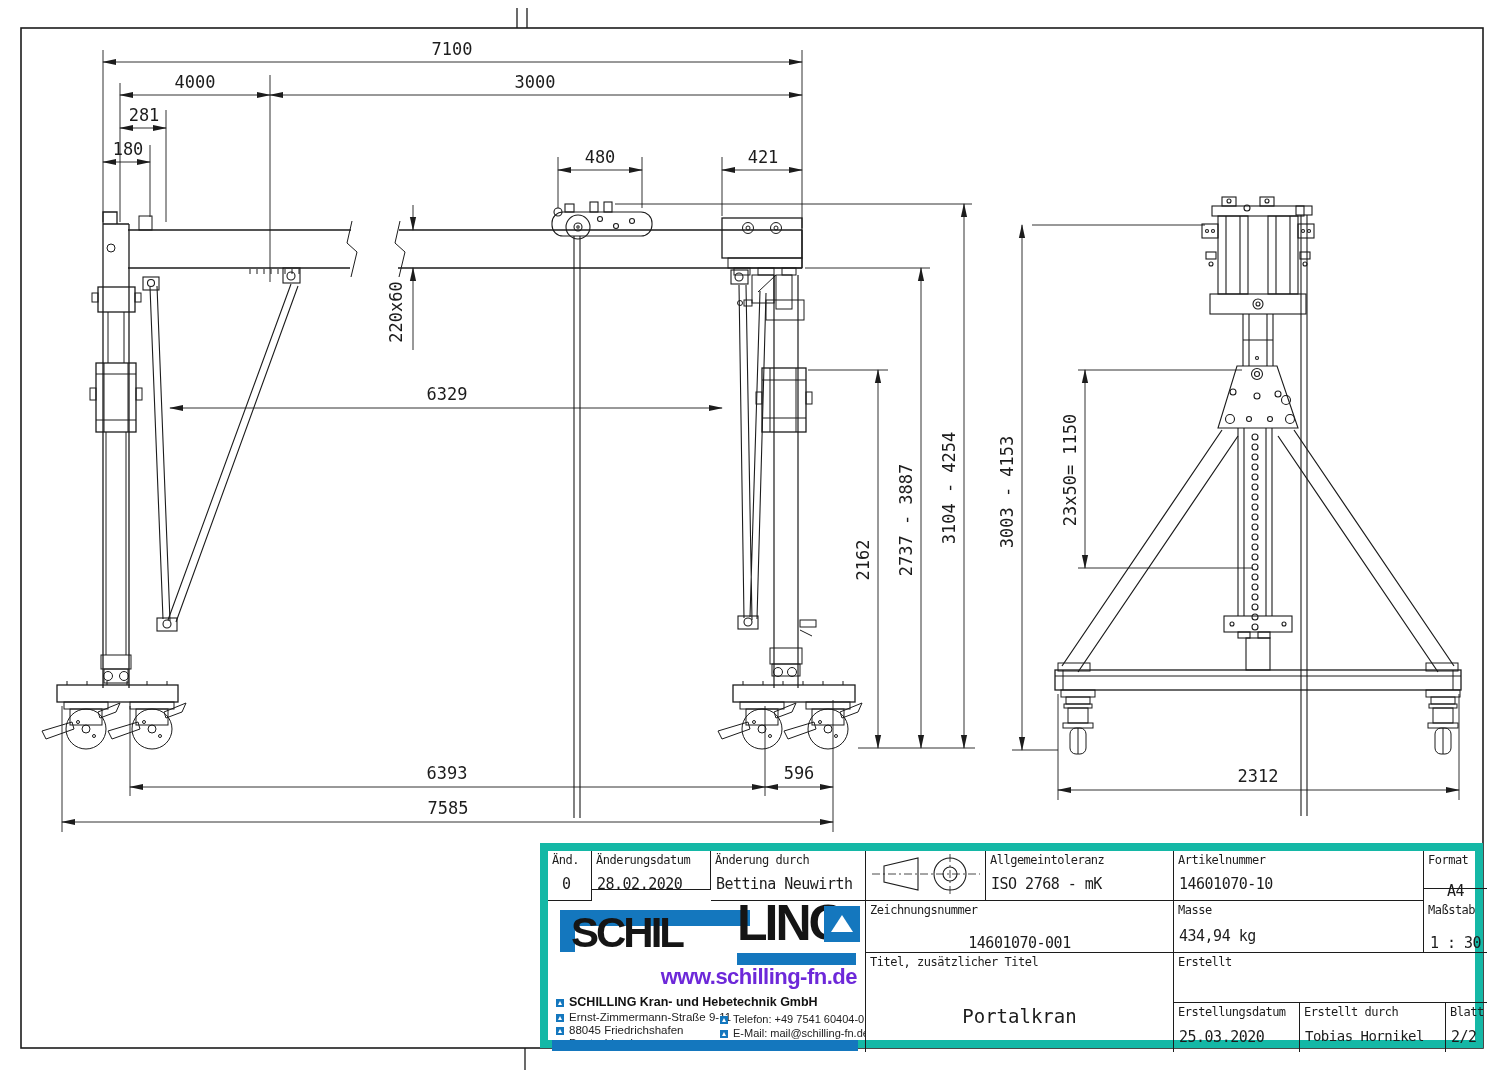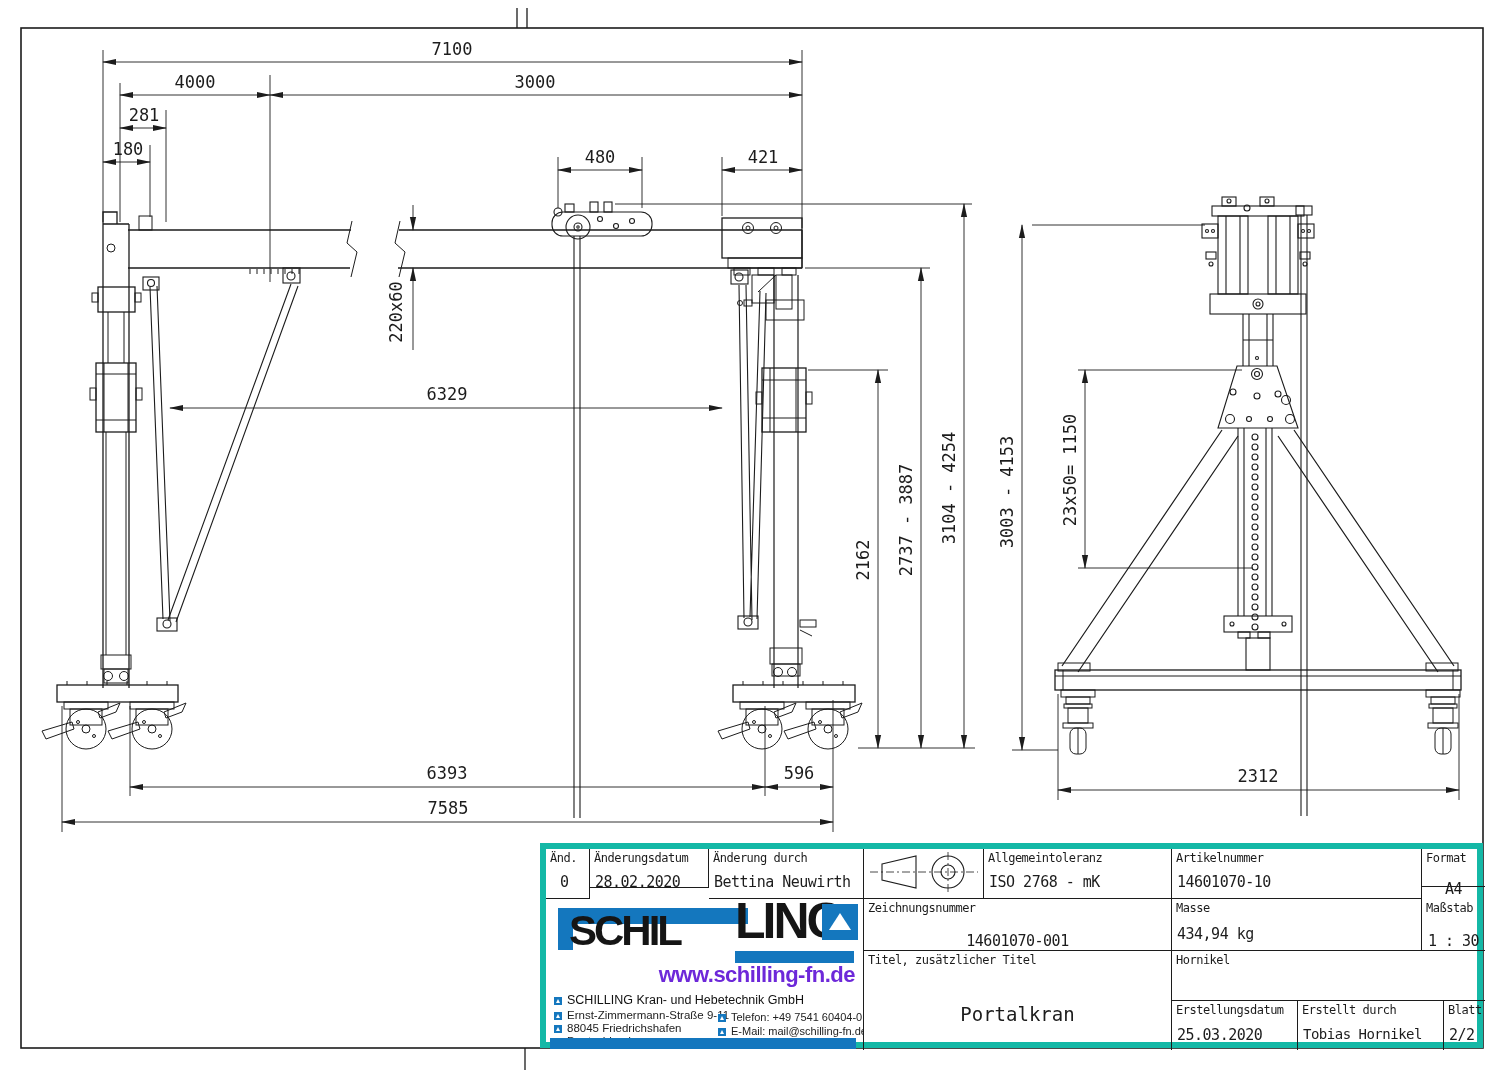--- a/index.html
+++ b/index.html
@@ -3,21 +3,21 @@
 <meta charset="utf-8">
 <style>
   html,body{margin:0;padding:0;background:#e8e8e8;}
   .page{position:relative;width:1500px;height:1074px;background:#ffffff;overflow:hidden;
         font-family:"Liberation Sans",sans-serif;color:#1c1c1c;}
   svg text{font-family:"DejaVu Sans Mono","Liberation Mono",monospace;fill:#1c1c1c;}
   .dwg{position:absolute;left:0;top:0;}
 
   
   .tb{position:absolute;left:540px;top:843px;width:943px;height:205px;
-      border:6px solid #14b8a6;background:#fff;box-sizing:border-box;
+      border:8px solid #14b8a6;background:#fff;box-sizing:border-box;
       font-family:"DejaVu Sans Mono","Liberation Mono",monospace;}
   .cell{position:absolute;box-sizing:border-box;border-right:1.5px solid #1c1c1c;border-bottom:1.5px solid #1c1c1c;}
   .cell.noR{border-right:none}.cell.noB{border-bottom:none}
   .lab{position:absolute;left:4px;top:2px;font-size:12px;letter-spacing:-0.5px;white-space:nowrap;}
   .val{position:absolute;left:5px;top:24px;font-size:15px;letter-spacing:-0.5px;white-space:nowrap;}
   .val.ctr{left:0;right:0;text-align:center;margin-top:7px;}
   .big-title{position:absolute;left:0;right:0;top:52px;text-align:center;font-size:19px;letter-spacing:0;}
 
   
   .logo-cell{font-family:"Liberation Sans",sans-serif;overflow:hidden;padding-left:40px;}
@@ -25,21 +25,21 @@
   .lbar-top{position:absolute;left:12px;top:9px;width:190px;height:16px;}
   .lbar-stub{position:absolute;left:12px;top:9px;width:15px;height:42px;}
   .schil{position:absolute;left:23px;top:11px;font-size:42px;font-weight:900;letter-spacing:-3px;color:#151515;line-height:1;}
   .ling{position:absolute;left:189px;top:-3px;font-size:50px;font-weight:900;letter-spacing:-3px;color:#151515;line-height:1;}
   .lsq{position:absolute;left:276px;top:5px;width:36px;height:36px;}
   .lsq .tri{position:absolute;left:7px;top:9px;width:0;height:0;
             border-left:11px solid transparent;border-right:11px solid transparent;border-bottom:17px solid #fff;}
   .lbar-under{position:absolute;left:189px;top:52px;width:119px;height:12px;}
   .web{position:absolute;right:8px;top:63px;font-size:22px;font-weight:bold;color:#6d28d9;letter-spacing:-0.5px;}
   .addr{position:absolute;font-size:11.5px;color:#222;white-space:nowrap;}
-  .addr.bold{font-weight:normal;font-size:12.5px;color:#111;}
+  .addr.bold{font-weight:bold;font-size:12.5px;color:#111;}
   .blt{display:inline-block;width:8px;height:8px;background:#1477be;position:relative;margin-right:5px;vertical-align:-1px;}
   .blt::after{content:'';position:absolute;left:2px;top:2px;border-left:2px solid transparent;
               border-right:2px solid transparent;border-bottom:4px solid #fff;}
   .lbar-bottom{position:absolute;left:4px;top:139px;width:306px;height:11px;}
 </style>
 </head>
 <body>
 
 <div class="page">
 
@@ -423,21 +423,21 @@
   <div class="cell noR" style="left:876px;top:50px;width:63px;height:52px">
     <div class="lab">Maßstab</div>
     <div class="val ctr" style="top:26px">1 : 30</div>
   </div>
 
   <div class="cell noB" style="left:318px;top:102px;width:308px;height:99px">
     <div class="lab">Titel, zusätzlicher Titel</div>
     <div class="big-title">Portalkran</div>
   </div>
   <div class="cell noR" style="left:626px;top:102px;width:313px;height:50px">
-    <div class="lab">Hornikel</div>
+    <div class="lab">Erstellt</div>
   </div>
   <div class="cell noB" style="left:626px;top:152px;width:126px;height:49px">
     <div class="lab">Erstellungsdatum</div>
     <div class="val" style="top:25px">25.03.2020</div>
   </div>
   <div class="cell noB" style="left:752px;top:152px;width:146px;height:49px">
     <div class="lab">Erstellt durch</div>
     <div class="val" style="top:25px;font-size:14px">Tobias Hornikel</div>
   </div>
   <div class="cell noB noR" style="left:898px;top:152px;width:41px;height:49px">

